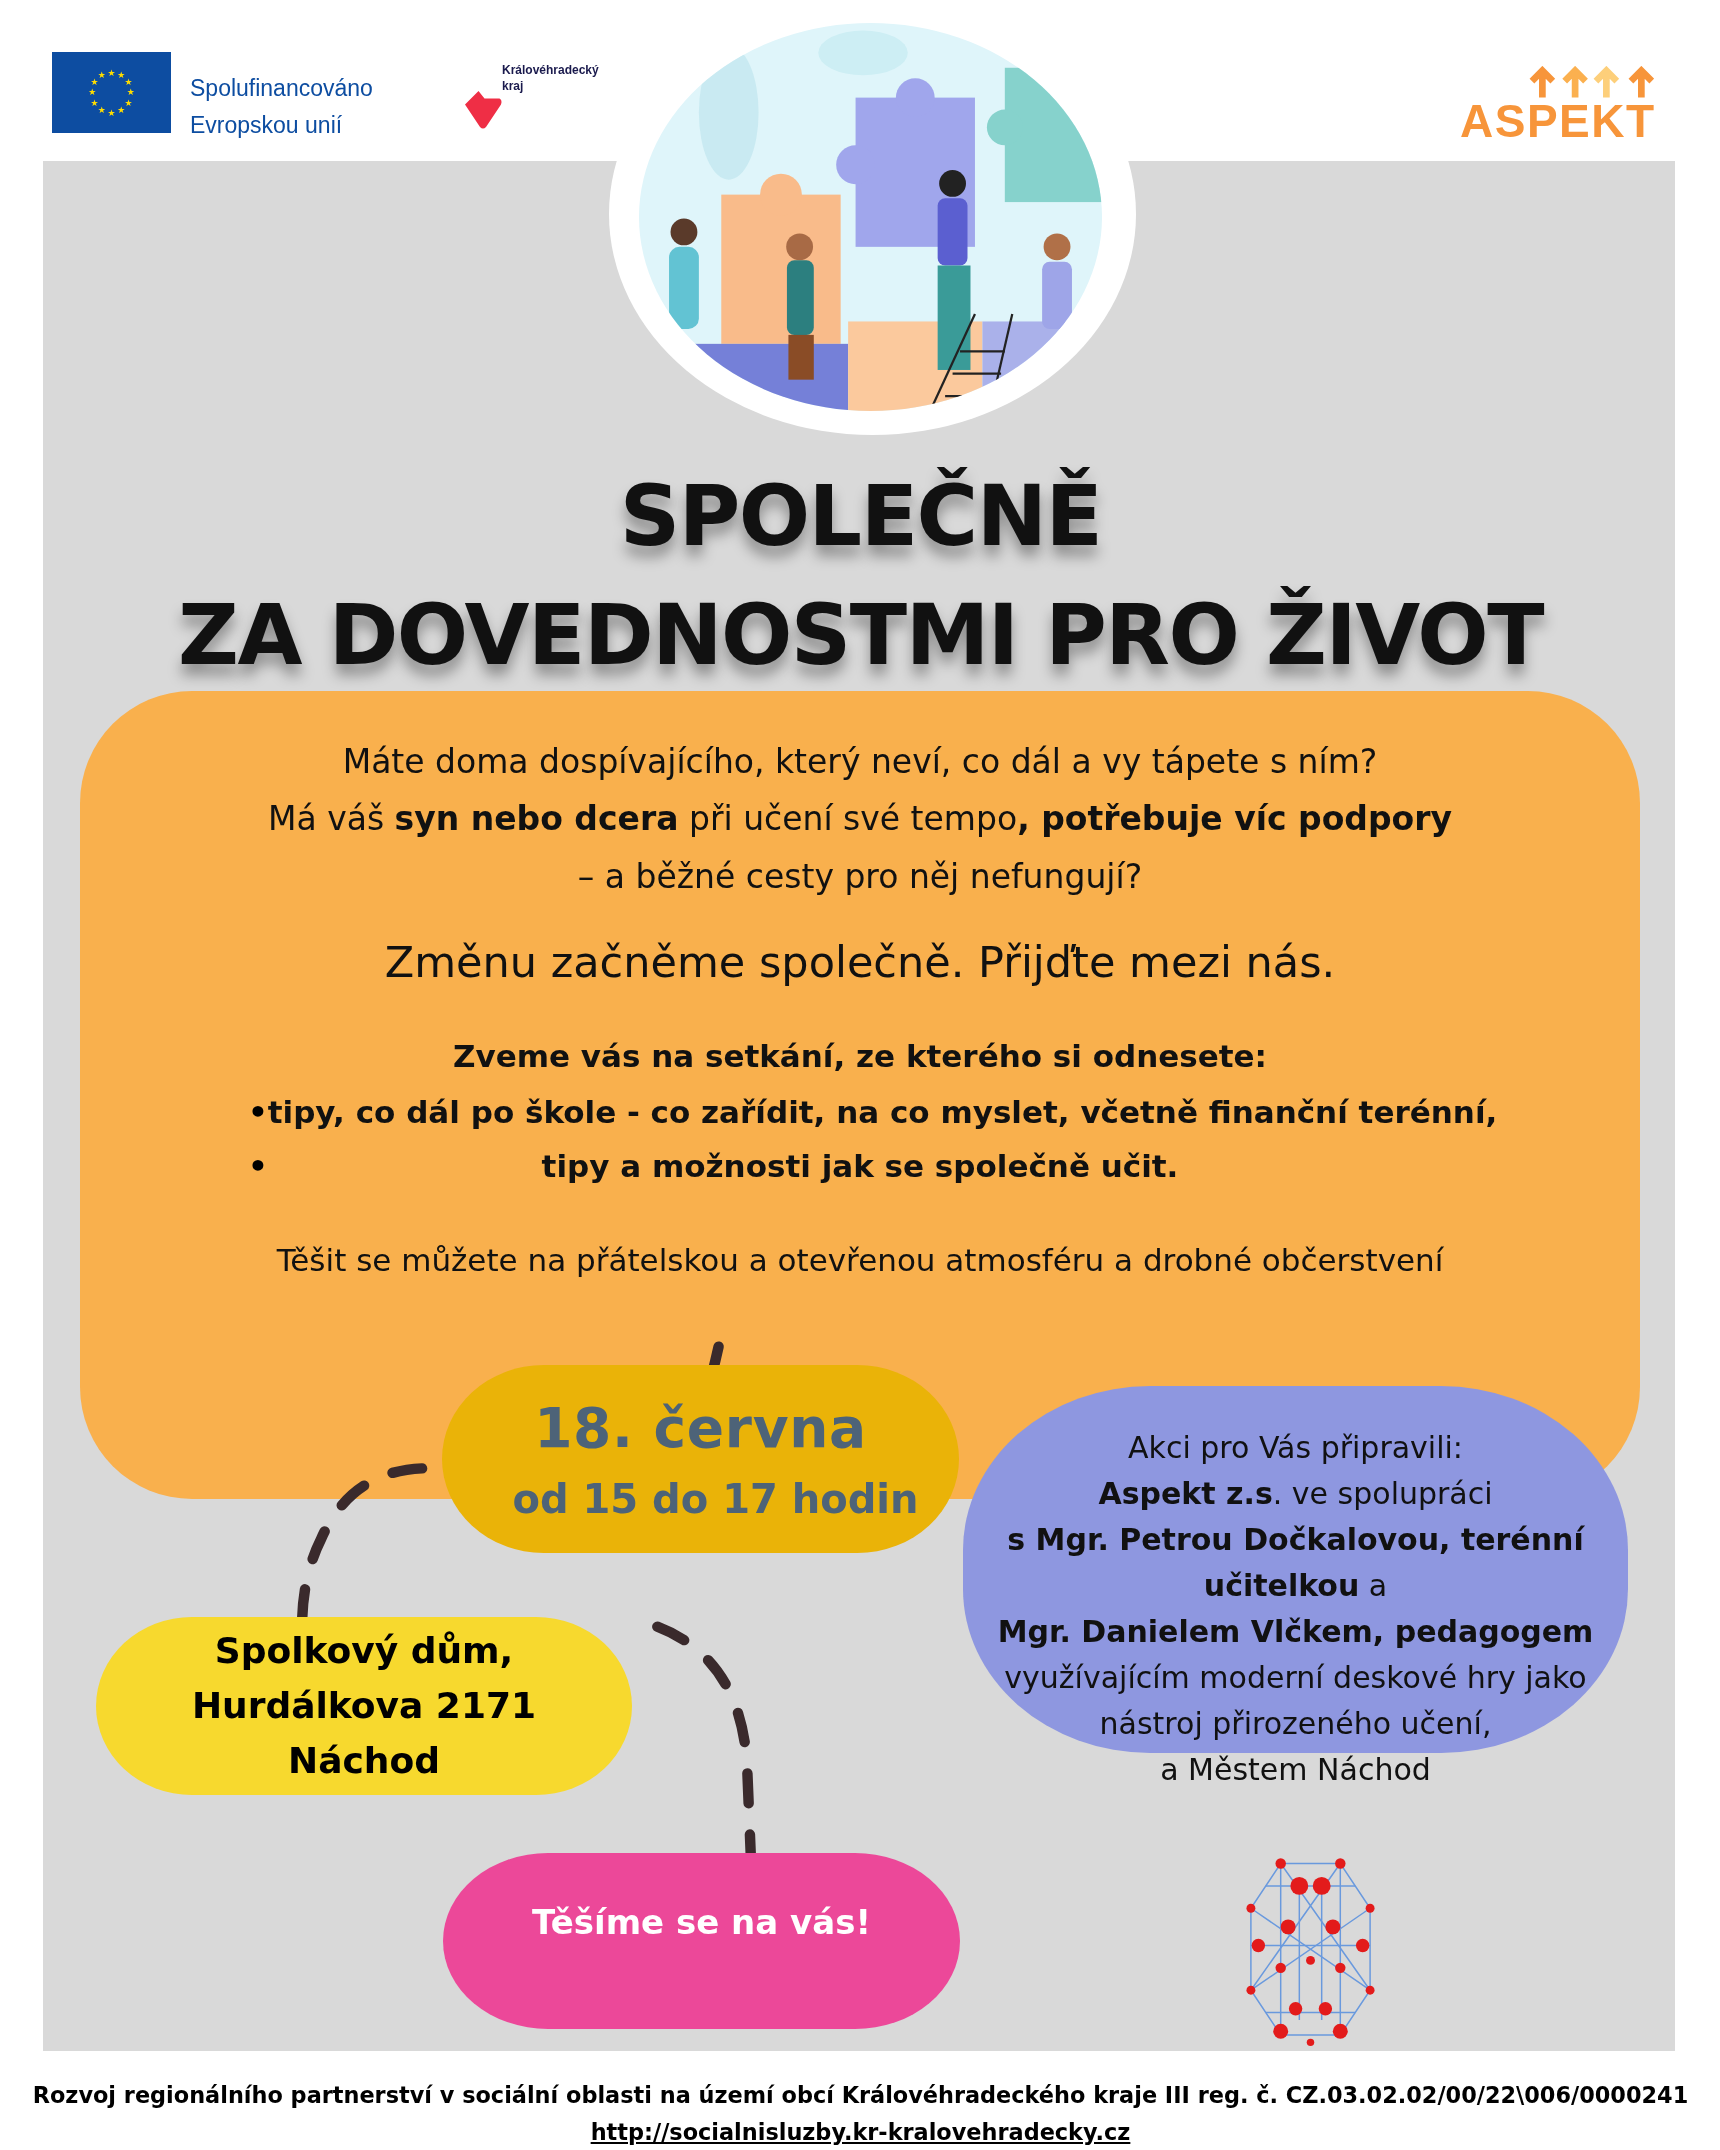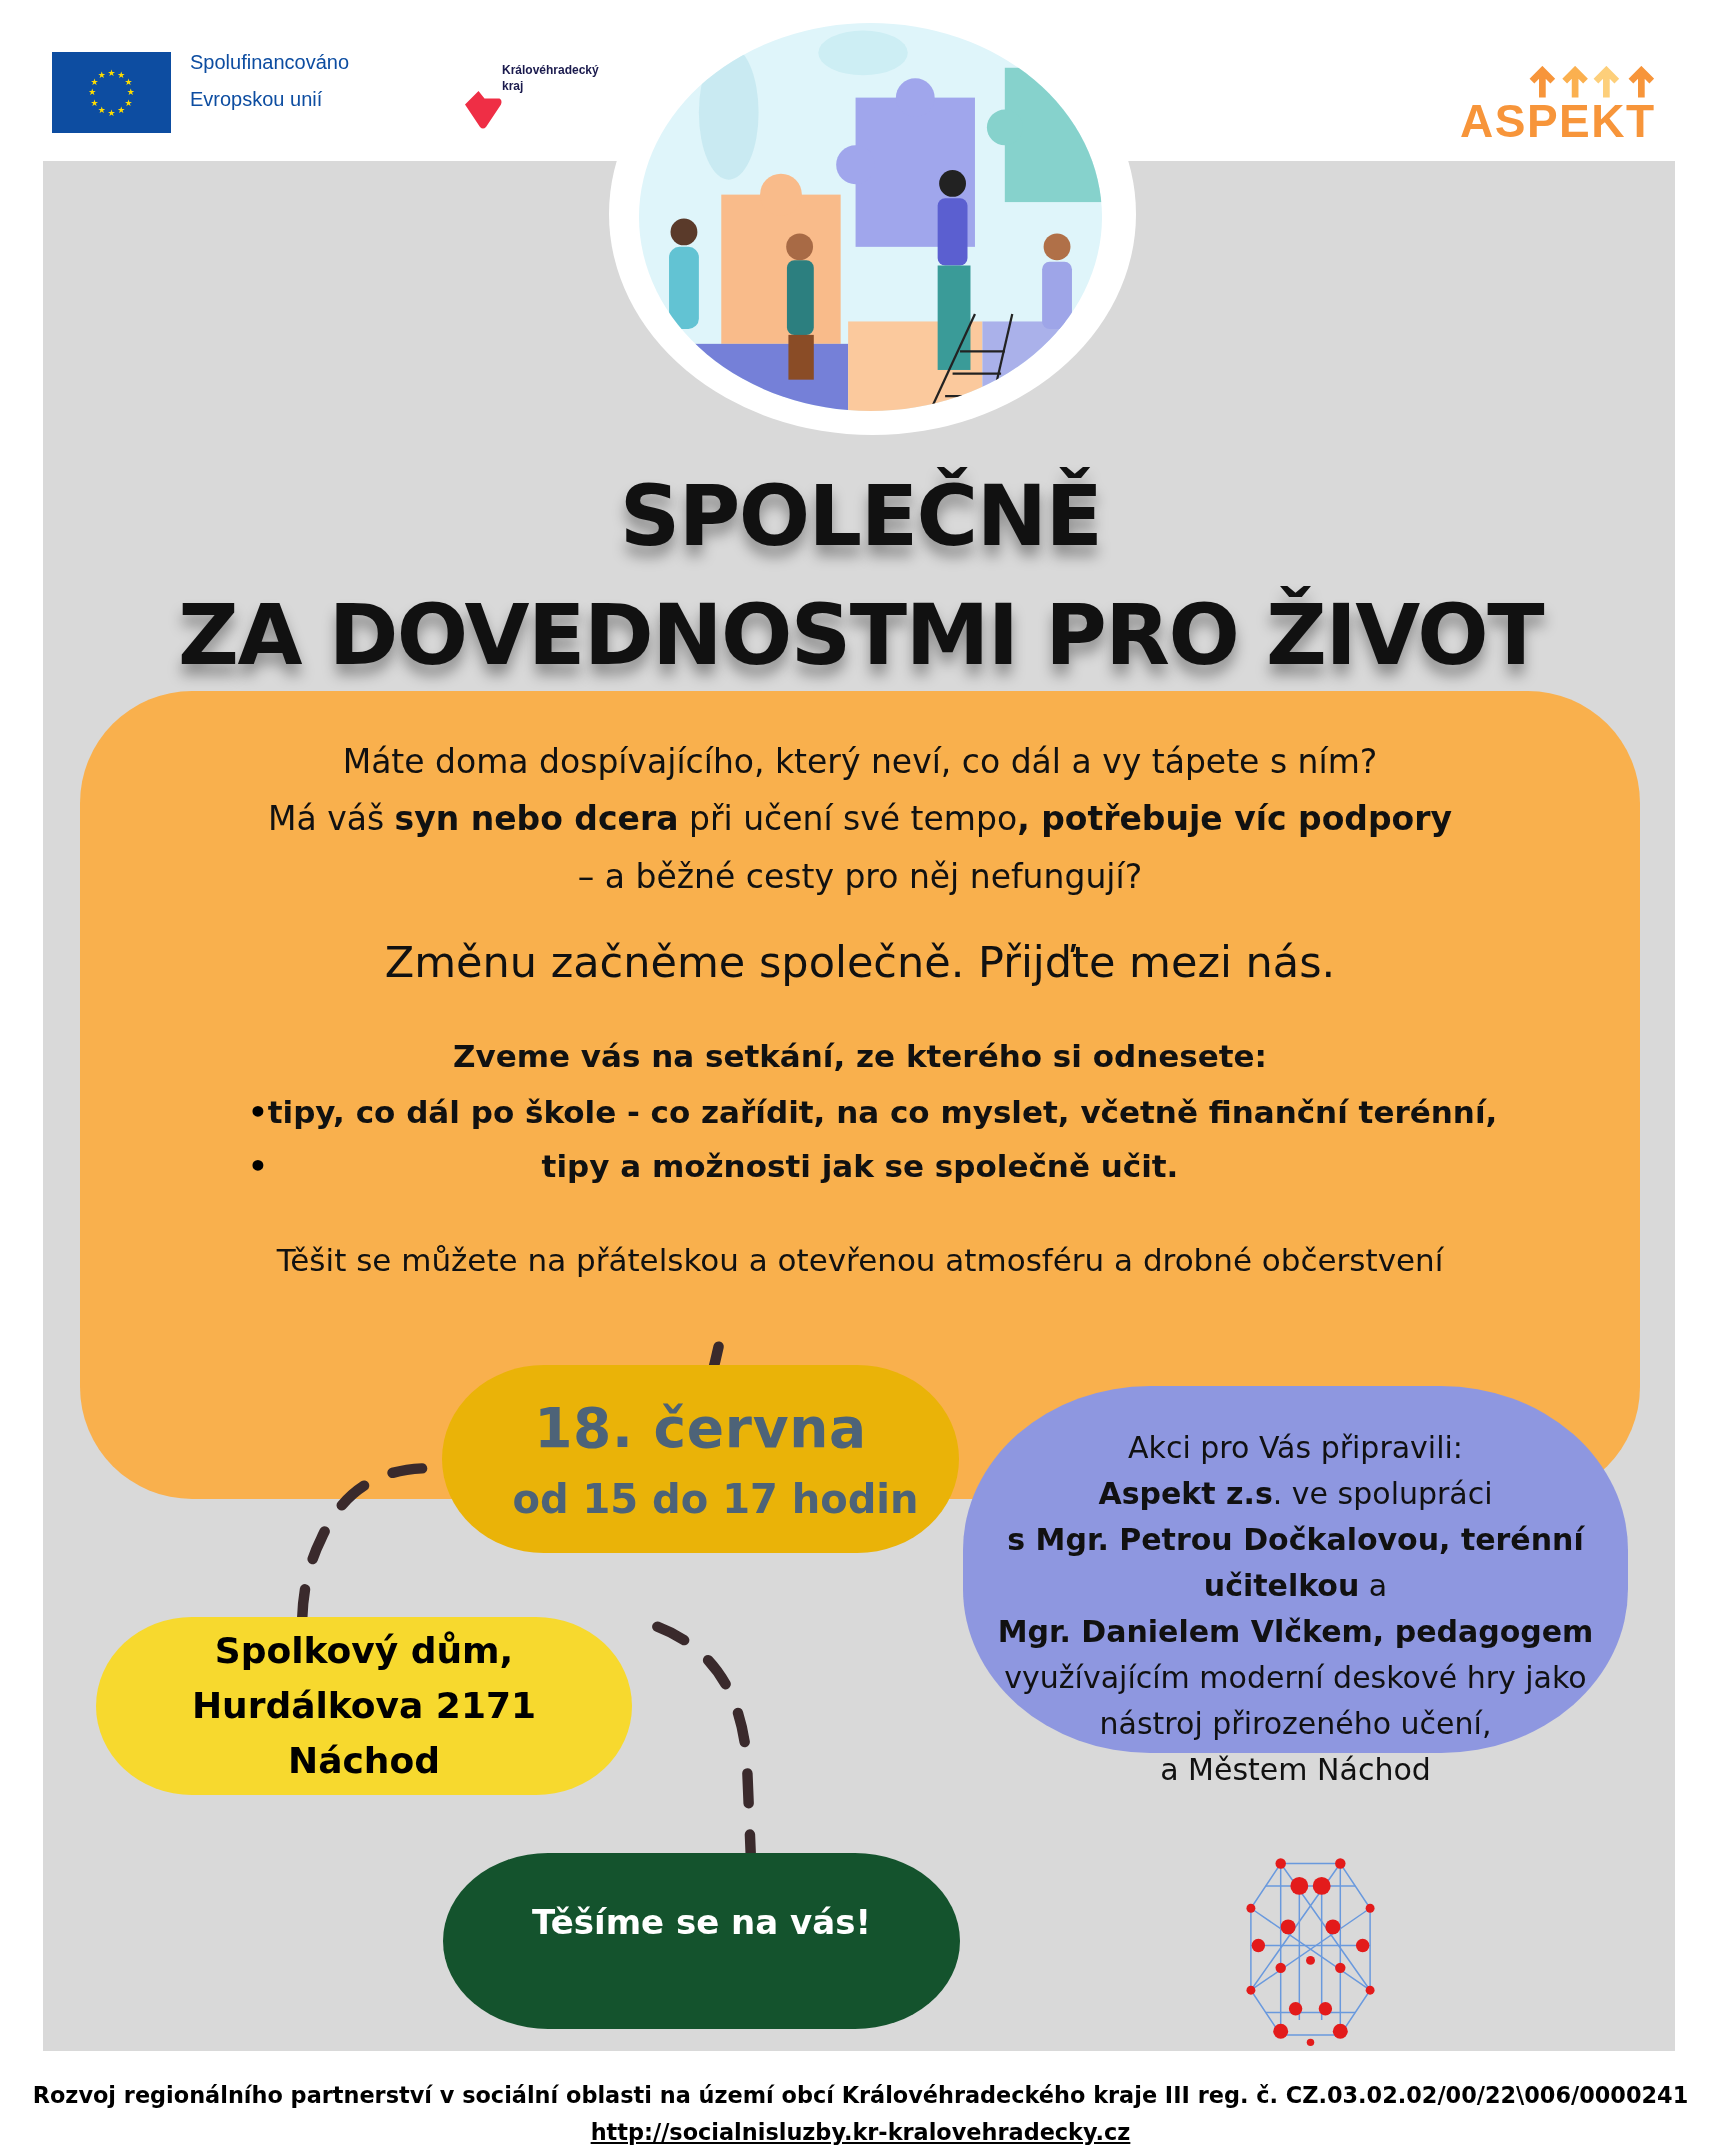--- a/index.html
+++ b/index.html
@@ -7,21 +7,21 @@
     width:1721px; height:2151px; position:relative; overflow:hidden;
     background:#ffffff;
     font-family:"DejaVu Sans", "Liberation Sans", sans-serif;
     color:#000;
   }
   .abs { position:absolute; }
 
   
   .eu-flag { left:52px; top:52px; width:158px; width:119px; height:81px; background:#0d4da1; }
   .eu-flag svg { width:100%; height:100%; display:block; }
-  .eu-text { left:190px; top:44px; font-size:20px; line-height:37px; color:#0d4da1; font-family:"Liberation Sans", sans-serif; }
+  .eu-text { left:190px; top:70px; font-size:23px; line-height:37px; color:#0d4da1; font-family:"Liberation Sans", sans-serif; }
   .kraj-text { left:502px; top:63px; font-size:12px; line-height:15.7px; font-weight:bold; color:#1a1a4d; font-family:"Liberation Sans", sans-serif; }
   .kraj-logo { left:462px; top:88px; width:42px; width:42px; height:42px; }
   .aspekt { left:1460px; top:66px; width:194px; height:82px; }
   .aspekt-arrows { position:absolute; left:66px; top:0; width:128px; height:33px; }
   .aspekt-word { position:absolute; left:0; top:28px; font-size:46px; font-weight:bold; color:#f7953a; letter-spacing:1.5px; font-family:"Liberation Sans", sans-serif; }
 
   
   .panel { left:43px; top:161px; width:1632px; height:1890px; background:#d9d9d9; }
 
   
@@ -56,21 +56,21 @@
   
   .location { left:96px; top:1617px; width:536px; height:178px; background:#f7d92e; border-radius:97px / 90px; text-align:center; font-weight:bold; font-size:36px; line-height:55px; }
   .location .inner { position:absolute; left:0; width:100%; top:6px; }
 
   
   .organizers { left:963px; top:1386px; width:665px; height:367px; background:#8e97e0; border-radius:187px / 164px; text-align:center; font-size:30px; line-height:46px; color:#111; }
   .organizers .inner { position:absolute; left:0; width:100%; top:39px; }
   .organizers b { font-weight:bold; }
 
   
-  .closing { left:443px; top:1853px; width:517px; height:176px; background:#14532d; border-radius:105px / 88px; }
+  .closing { left:443px; top:1853px; width:517px; height:176px; background:#ec4899; border-radius:105px / 88px; }
   .closing-text { position:absolute; left:0; width:100%; top:49px; text-align:center; color:#fff; font-weight:bold; font-size:34px; }
 
   
   .network { left:1236px; top:1841px; width:149px; height:209px; }
 
   
   .footer { left:0; width:1721px; text-align:center; font-weight:bold; font-size:22.4px; color:#000; font-family:"DejaVu Sans", sans-serif; }
   .footer-1 { top:2082px; }
   .footer-2 { top:2119px; text-decoration:underline; }
 </style>

